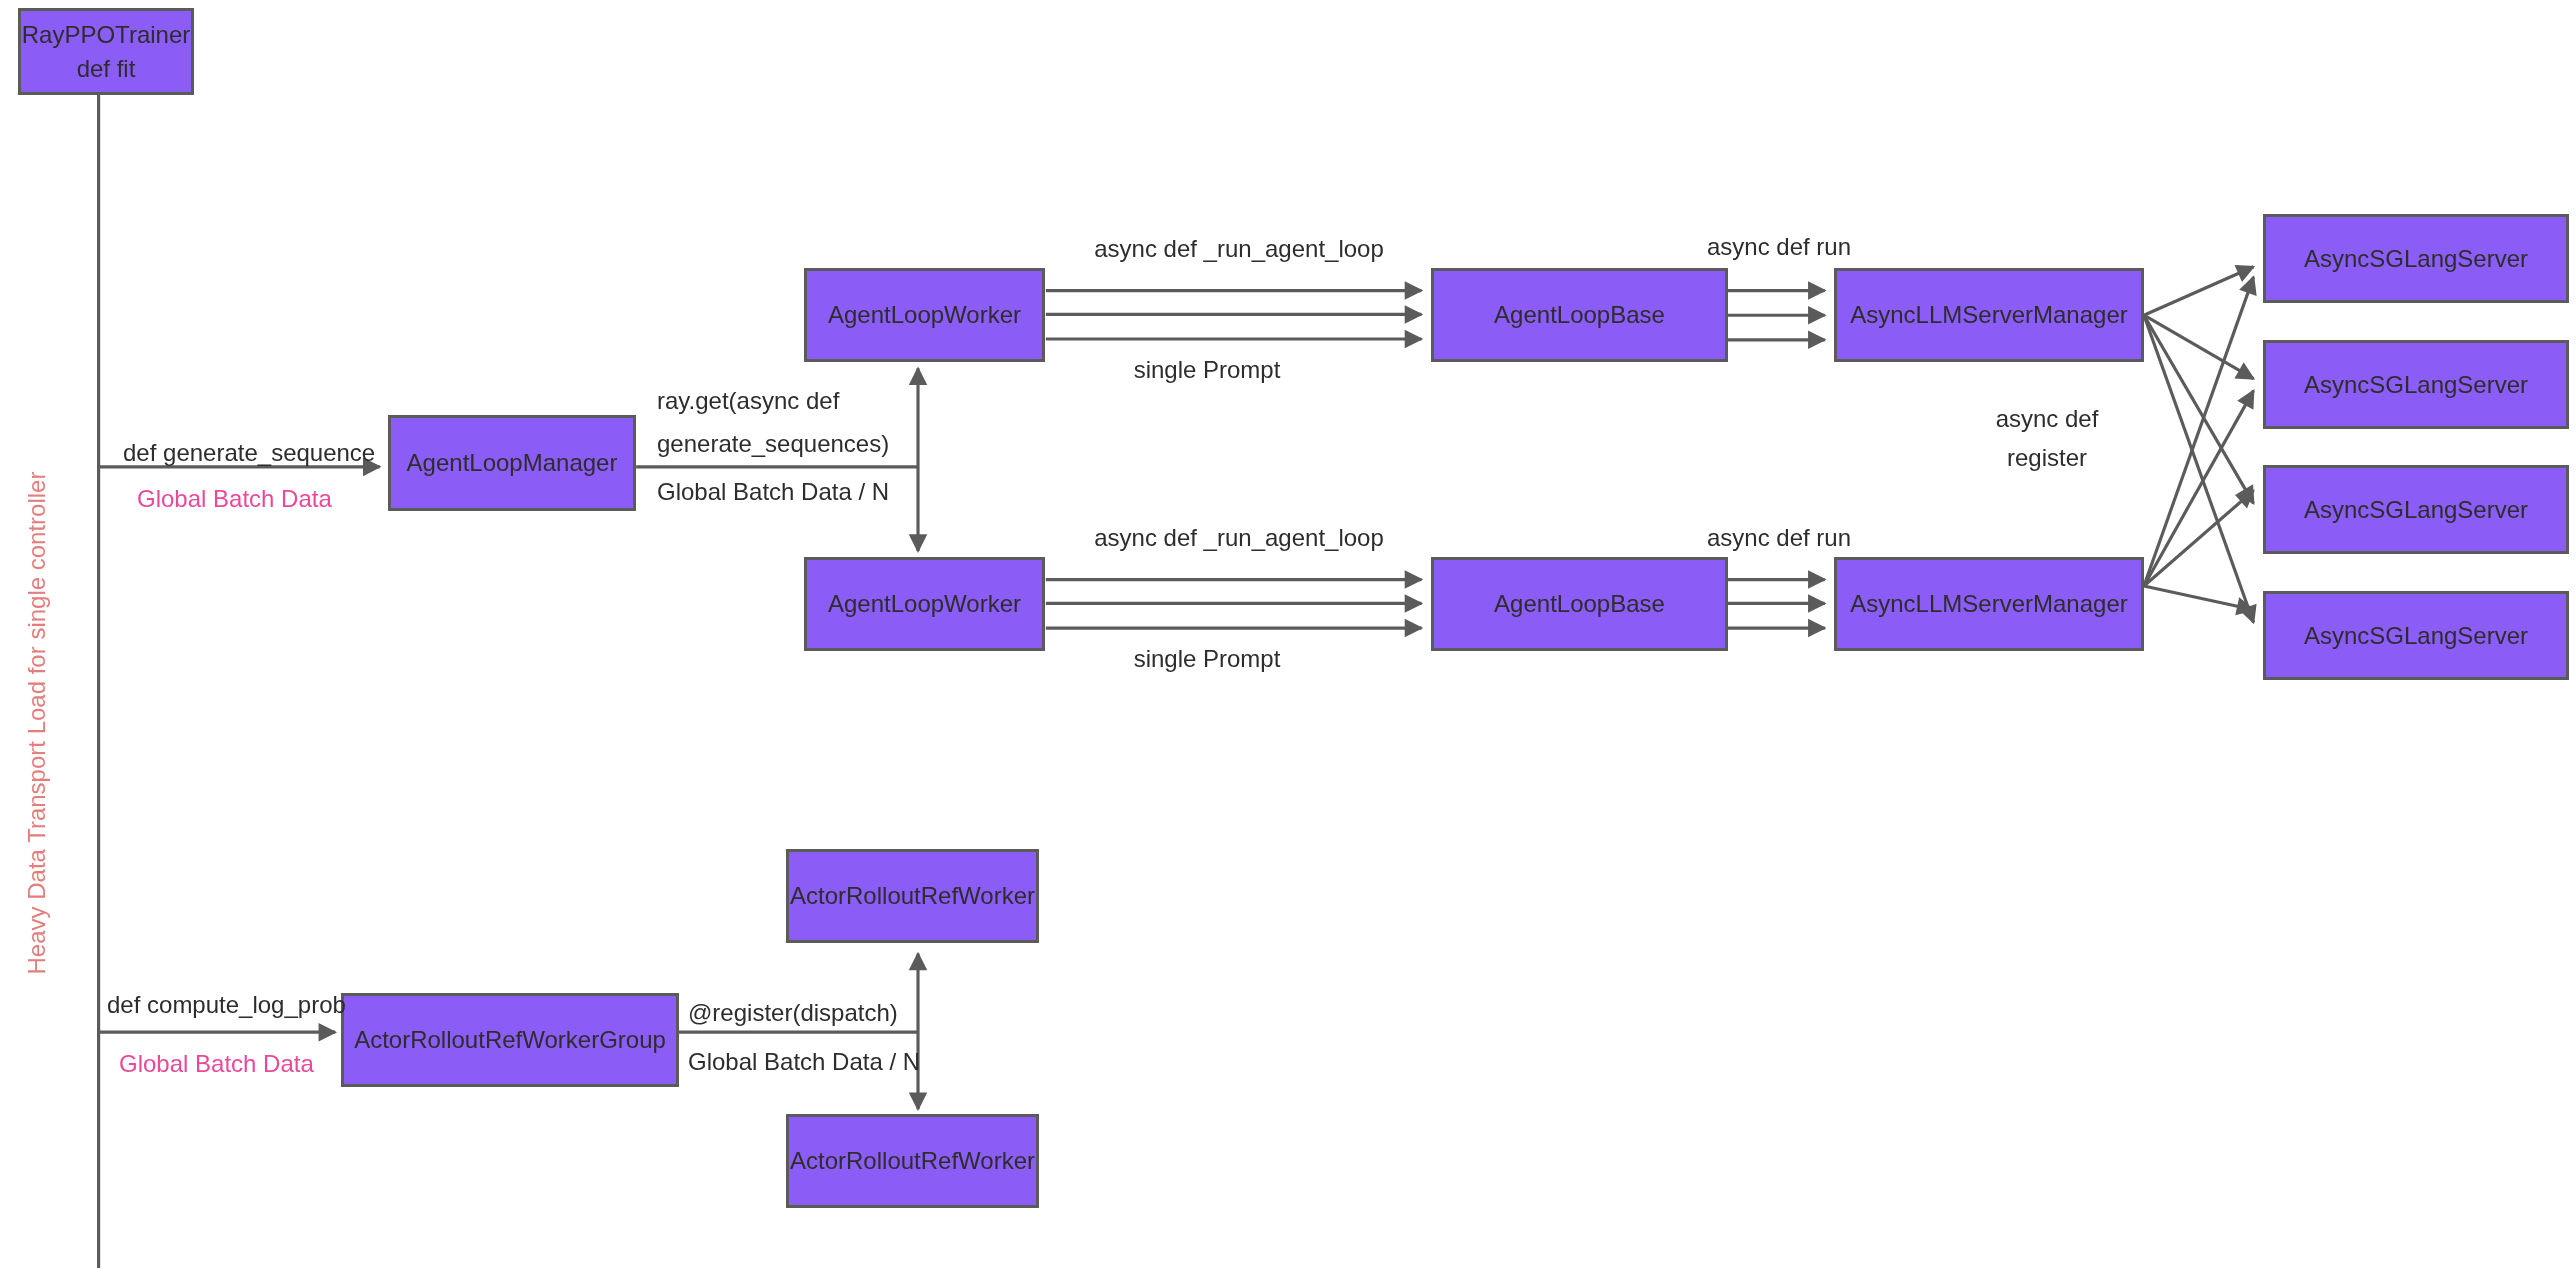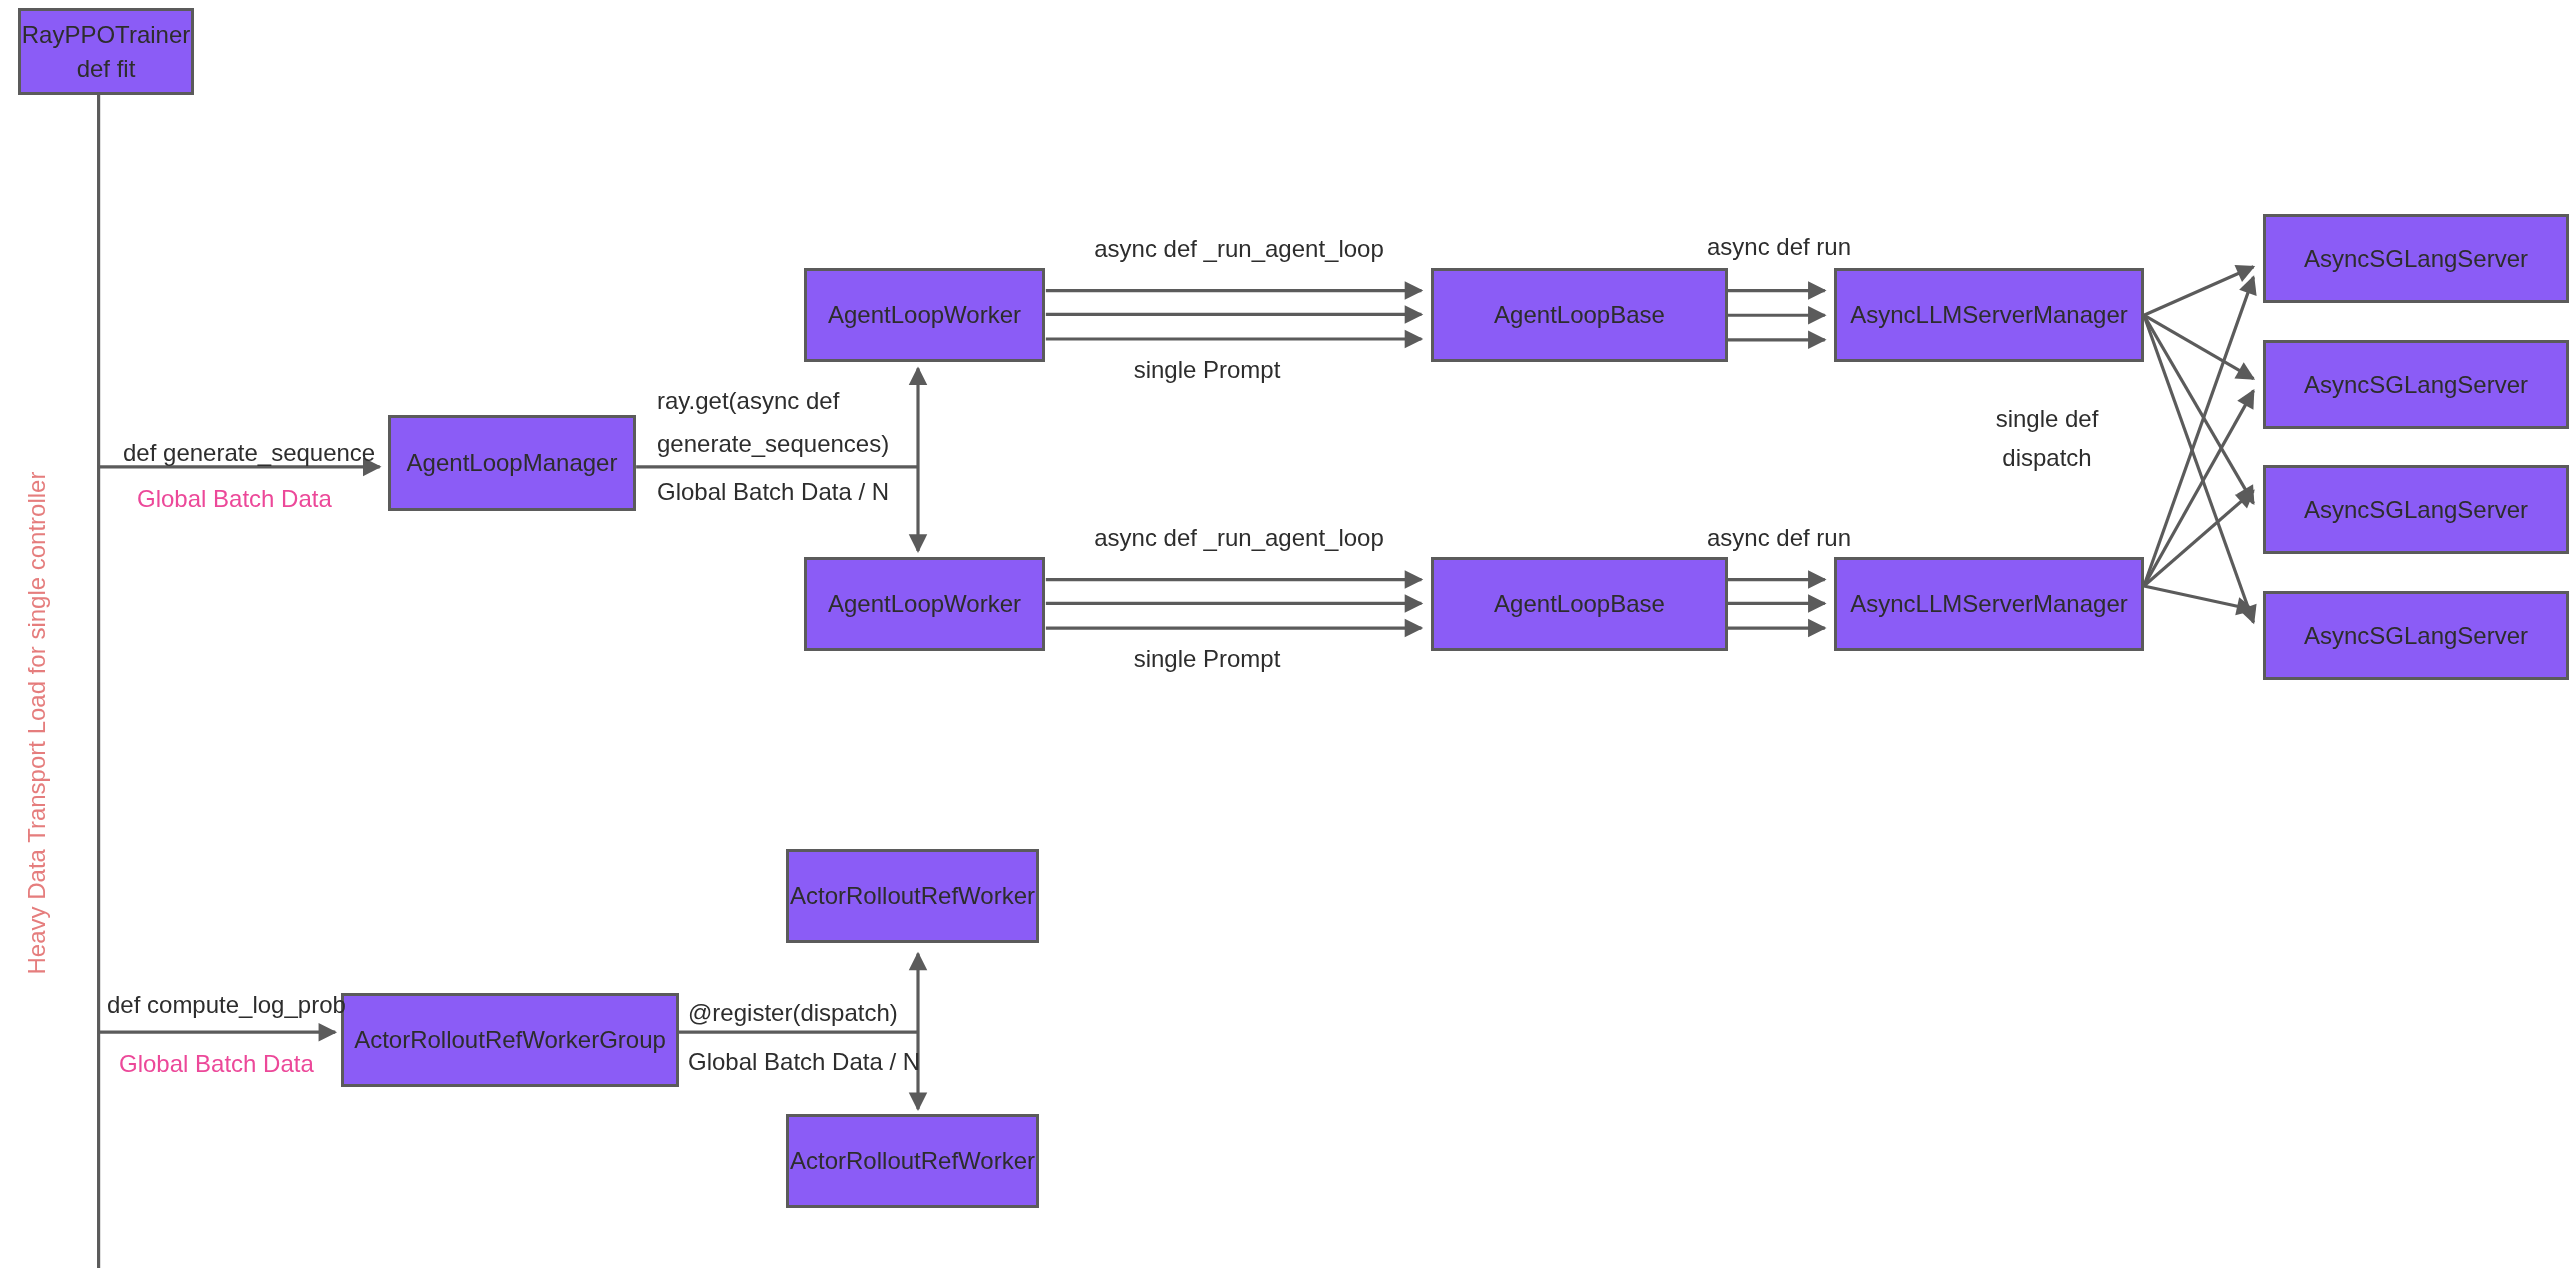--- a/index.html
+++ b/index.html
@@ -164,22 +164,22 @@
   <div class="lbl" style="left:657px;top:479px;">Global Batch Data / N</div>
 
   <div class="lbl center" style="left:1239px;top:236px;">async def _run_agent_loop</div>
   <div class="lbl center" style="left:1207px;top:357px;">single Prompt</div>
   <div class="lbl center" style="left:1779px;top:234px;">async def run</div>
 
   <div class="lbl center" style="left:1239px;top:525px;">async def _run_agent_loop</div>
   <div class="lbl center" style="left:1207px;top:646px;">single Prompt</div>
   <div class="lbl center" style="left:1779px;top:525px;">async def run</div>
 
-  <div class="lbl center" style="left:2047px;top:406px;">single def</div>
-  <div class="lbl center" style="left:2047px;top:445px;">dispatch</div>
+  <div class="lbl center" style="left:2047px;top:406px;">async def</div>
+  <div class="lbl center" style="left:2047px;top:445px;">register</div>
 
   <div class="lbl" style="left:107px;top:992px;">def compute_log_prob</div>
   <div class="lbl red" style="left:119px;top:1051px;">Global Batch Data</div>
 
   <div class="lbl" style="left:688px;top:1000px;">@register(dispatch)</div>
   <div class="lbl" style="left:688px;top:1049px;">Global Batch Data / N</div>
 
 </div>
 
 

